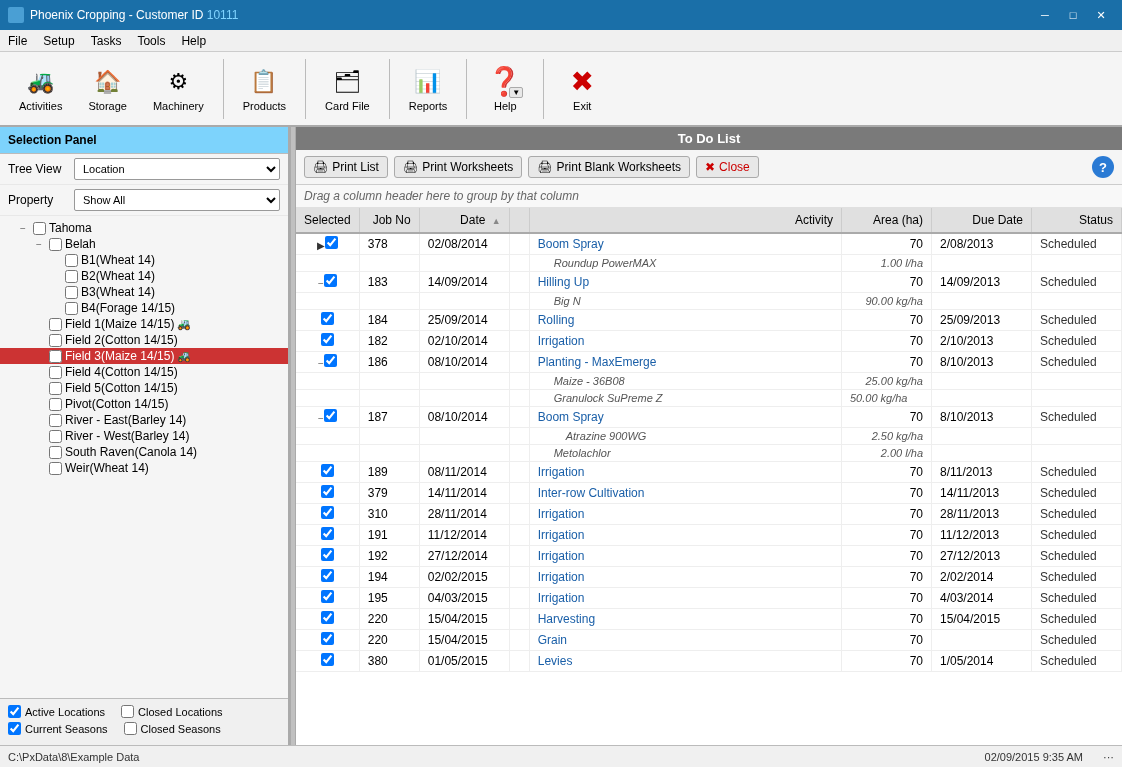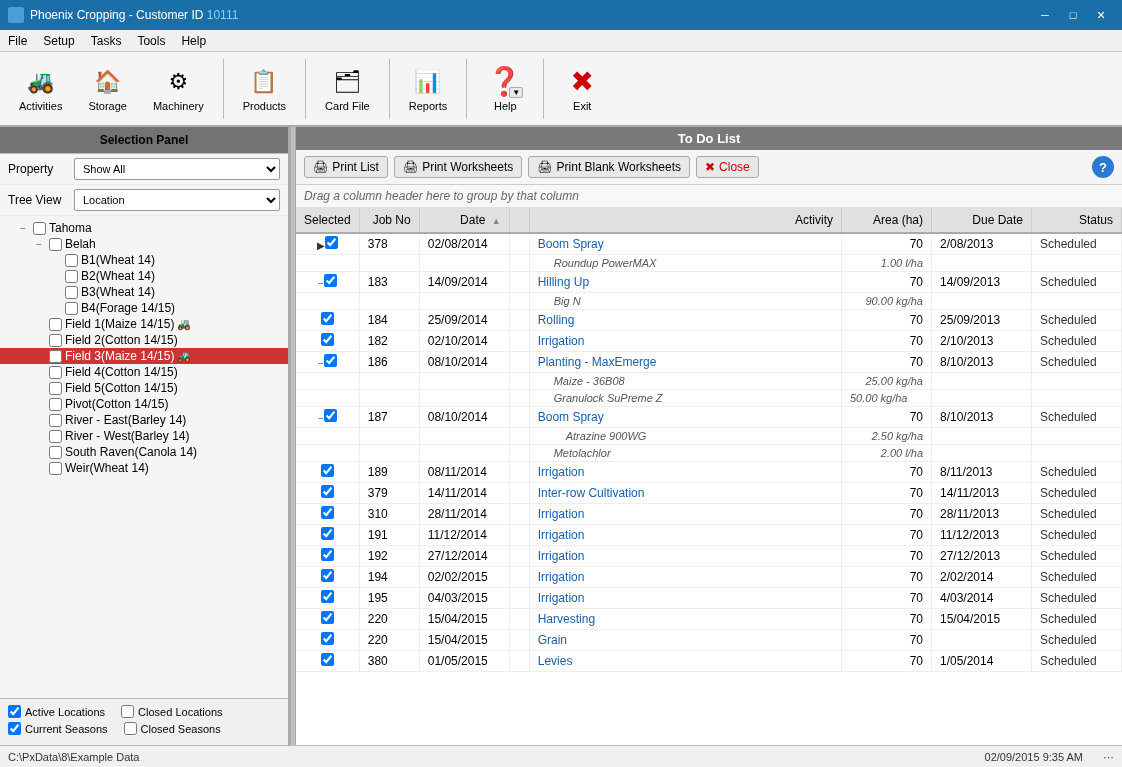--- a/index.html
+++ b/index.html
@@ -21,21 +21,21 @@
     .toolbar-btn { display: flex; flex-direction: column; align-items: center; padding: 4px 10px; cursor: pointer; border: 1px solid transparent; border-radius: 3px; min-width: 60px; }
     .toolbar-icon { width: 32px; height: 32px; display: flex; align-items: center; justify-content: center; font-size: 22px; }
     .toolbar-label { font-size: 11px; margin-top: 2px; text-align: center; }
     .toolbar-sep { width: 1px; height: 60px; background: #bbb; margin: 0 4px; }
     
     
     .main-layout { display: flex; height: calc(767px - 30px - 22px - 75px - 22px); }
     
     
     .selection-panel { width: 290px; min-width: 290px; background: #f5f5f5; border-right: 2px solid #aaa; display: flex; flex-direction: column; }
-    .panel-header { background: #737373; padding: 6px 8px; font-weight: bold; text-align: center; border-bottom: 1px solid #bbb; font-size: 12px; }
+    .panel-header { background: #7dd3fc; padding: 6px 8px; font-weight: bold; text-align: left; border-bottom: 1px solid #bbb; font-size: 12px; }
     .panel-row { display: flex; align-items: center; padding: 4px 8px; gap: 6px; border-bottom: 1px solid #e8e8e8; }
     .panel-label { width: 60px; font-size: 12px; }
     .panel-select { flex: 1; height: 22px; border: 1px solid #999; border-radius: 2px; font-size: 11px; padding: 0 4px; background: white; }
     
     
     .tree-container { flex: 1; overflow-y: auto; padding: 4px 0; font-size: 12px; }
     .tree-item { display: flex; align-items: center; padding: 1px 0; cursor: pointer; white-space: nowrap; }
     .tree-item.selected { background: #cc3333; color: white; }
     .tree-indent { display: inline-block; width: 16px; }
     .tree-expander { width: 14px; height: 14px; display: inline-flex; align-items: center; justify-content: center; font-size: 9px; cursor: pointer; }
@@ -159,32 +159,32 @@
     <span class="toolbar-label">Exit</span>
   </div>
 </div>
 
 <div class="main-layout">
 
   <div class="selection-panel">
     <div class="panel-header">Selection Panel</div>
 
     <div class="panel-row">
+      <span class="panel-label">Tree View</span>
+      <select class="panel-select">
+        <option>Location</option>
+        <option>Activity</option>
+      </select>
+    </div>
+
+    <div class="panel-row">
       <span class="panel-label">Property</span>
       <select class="panel-select">
         <option>Show All</option>
         <option>Tahoma</option>
-      </select>
-    </div>
-
-    <div class="panel-row">
-      <span class="panel-label">Tree View</span>
-      <select class="panel-select">
-        <option>Location</option>
-        <option>Activity</option>
       </select>
     </div>
 
     <div class="tree-container">
 
       <div class="tree-item">
         <span class="tree-indent"></span>
         <span class="tree-expander expand-minus">−</span>
         <input type="checkbox" class="tree-checkbox" style="">
         <span class="tree-text">Tahoma</span>

